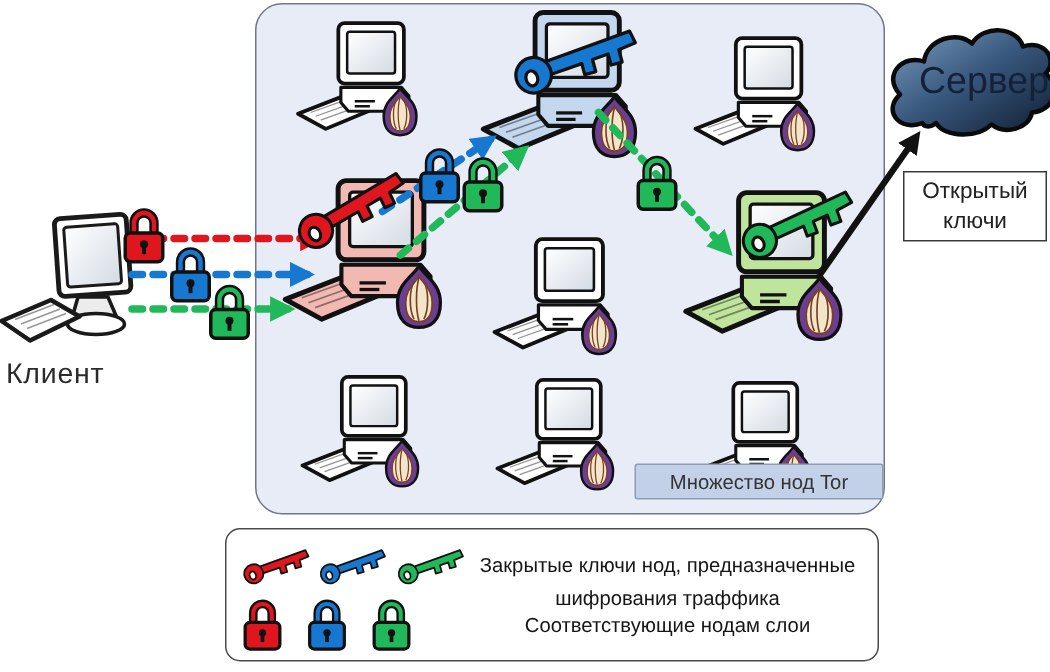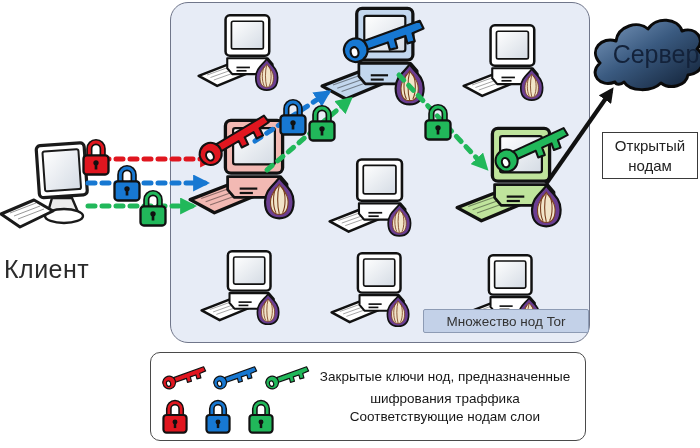--- a/index.html
+++ b/index.html
@@ -8,30 +8,30 @@
     font-family:"Liberation Sans", sans-serif;
   }
   .stage{position:relative;width:700px;height:448px;}
   .tor-box{
     position:absolute;left:170px;top:2px;width:418px;height:339px;
     background:var(--bg,#e7ecf6);
     border:1.6px solid #70768a;border-radius:18px;z-index:1;
   }
   svg.diagram{position:absolute;left:0;top:0;z-index:2;}
   .lbl{position:absolute;z-index:3;}
-  .client-label{left:4px;top:239px;width:140px;font-size:25px;color:#2b2b2b;letter-spacing:0.5px;margin-top:16px;}
+  .client-label{left:4px;top:239px;width:140px;font-size:19px;color:#2b2b2b;letter-spacing:0.5px;}
   .server-label{left:597px;top:40px;width:118px;text-align:center;font-size:25px;color:#13223a;font-weight:500;}
   .pill{
     left:423px;top:309px;width:164px;height:22px;
     background:var(--bg,#c3d1e8);border:1px solid #8d9bb4;border-radius:2px;
     display:flex;align-items:center;justify-content:center;
     font-size:13.5px;color:#333;white-space:nowrap;
   }
   .open-traffic{
-    left:602px;top:132px;width:94px;background:#ffffff;
+    left:602px;top:114px;width:94px;background:#ffffff;
     border:1.6px solid #3a3a3a;text-align:center;
     font-size:15px;color:#222;padding:3px 0;line-height:1.3;
   }
   .legend{
     position:absolute;left:150px;top:352px;width:436px;height:89px;
     border:1.8px solid #4a4a4a;border-radius:10px;background:#ffffff;
     z-index:3;display:flex;align-items:center;box-sizing:border-box;
   }
   .legend-icons{width:160px;padding-left:10px;box-sizing:border-box;}
   .icon-row{display:flex;align-items:center;height:40px;gap:4px;}
@@ -164,21 +164,21 @@
     <path d="M615,82 C600,88 588,74 600,63 C588,50 602,36 616,41 C618,26 638,20 648,29
              C656,16 678,18 682,31 C696,26 706,40 697,49 C709,58 702,74 688,75
              C686,86 670,90 661,83 C652,92 630,92 624,82 C621,85 616,85 615,82 Z" fill="url(#cloudGrad)" stroke="#0a0a0a" stroke-width="3" stroke-linejoin="round"></path>
   </svg>
 
   <div class="lbl client-label">Клиент</div>
   <div class="lbl server-label">Сервер</div>
   <div class="lbl pill" style="--bg: #c3d1e8;">Множество нод Tor</div>
   <div class="lbl open-traffic">
     <div>Открытый</div>
-    <div>нодам</div>
+    <div>ключи</div>
   </div>
 
   <div class="legend">
     <div class="legend-icons">
       <div class="icon-row">
         <svg class="legend-key" width="50" height="26" viewBox="0 0 104 42" style="--c: #e0161f;">
             <use href="#key" width="104" height="42"></use>
           </svg>
         <svg class="legend-key" width="50" height="26" viewBox="0 0 104 42" style="--c: #1778d2;">
             <use href="#key" width="104" height="42"></use>

